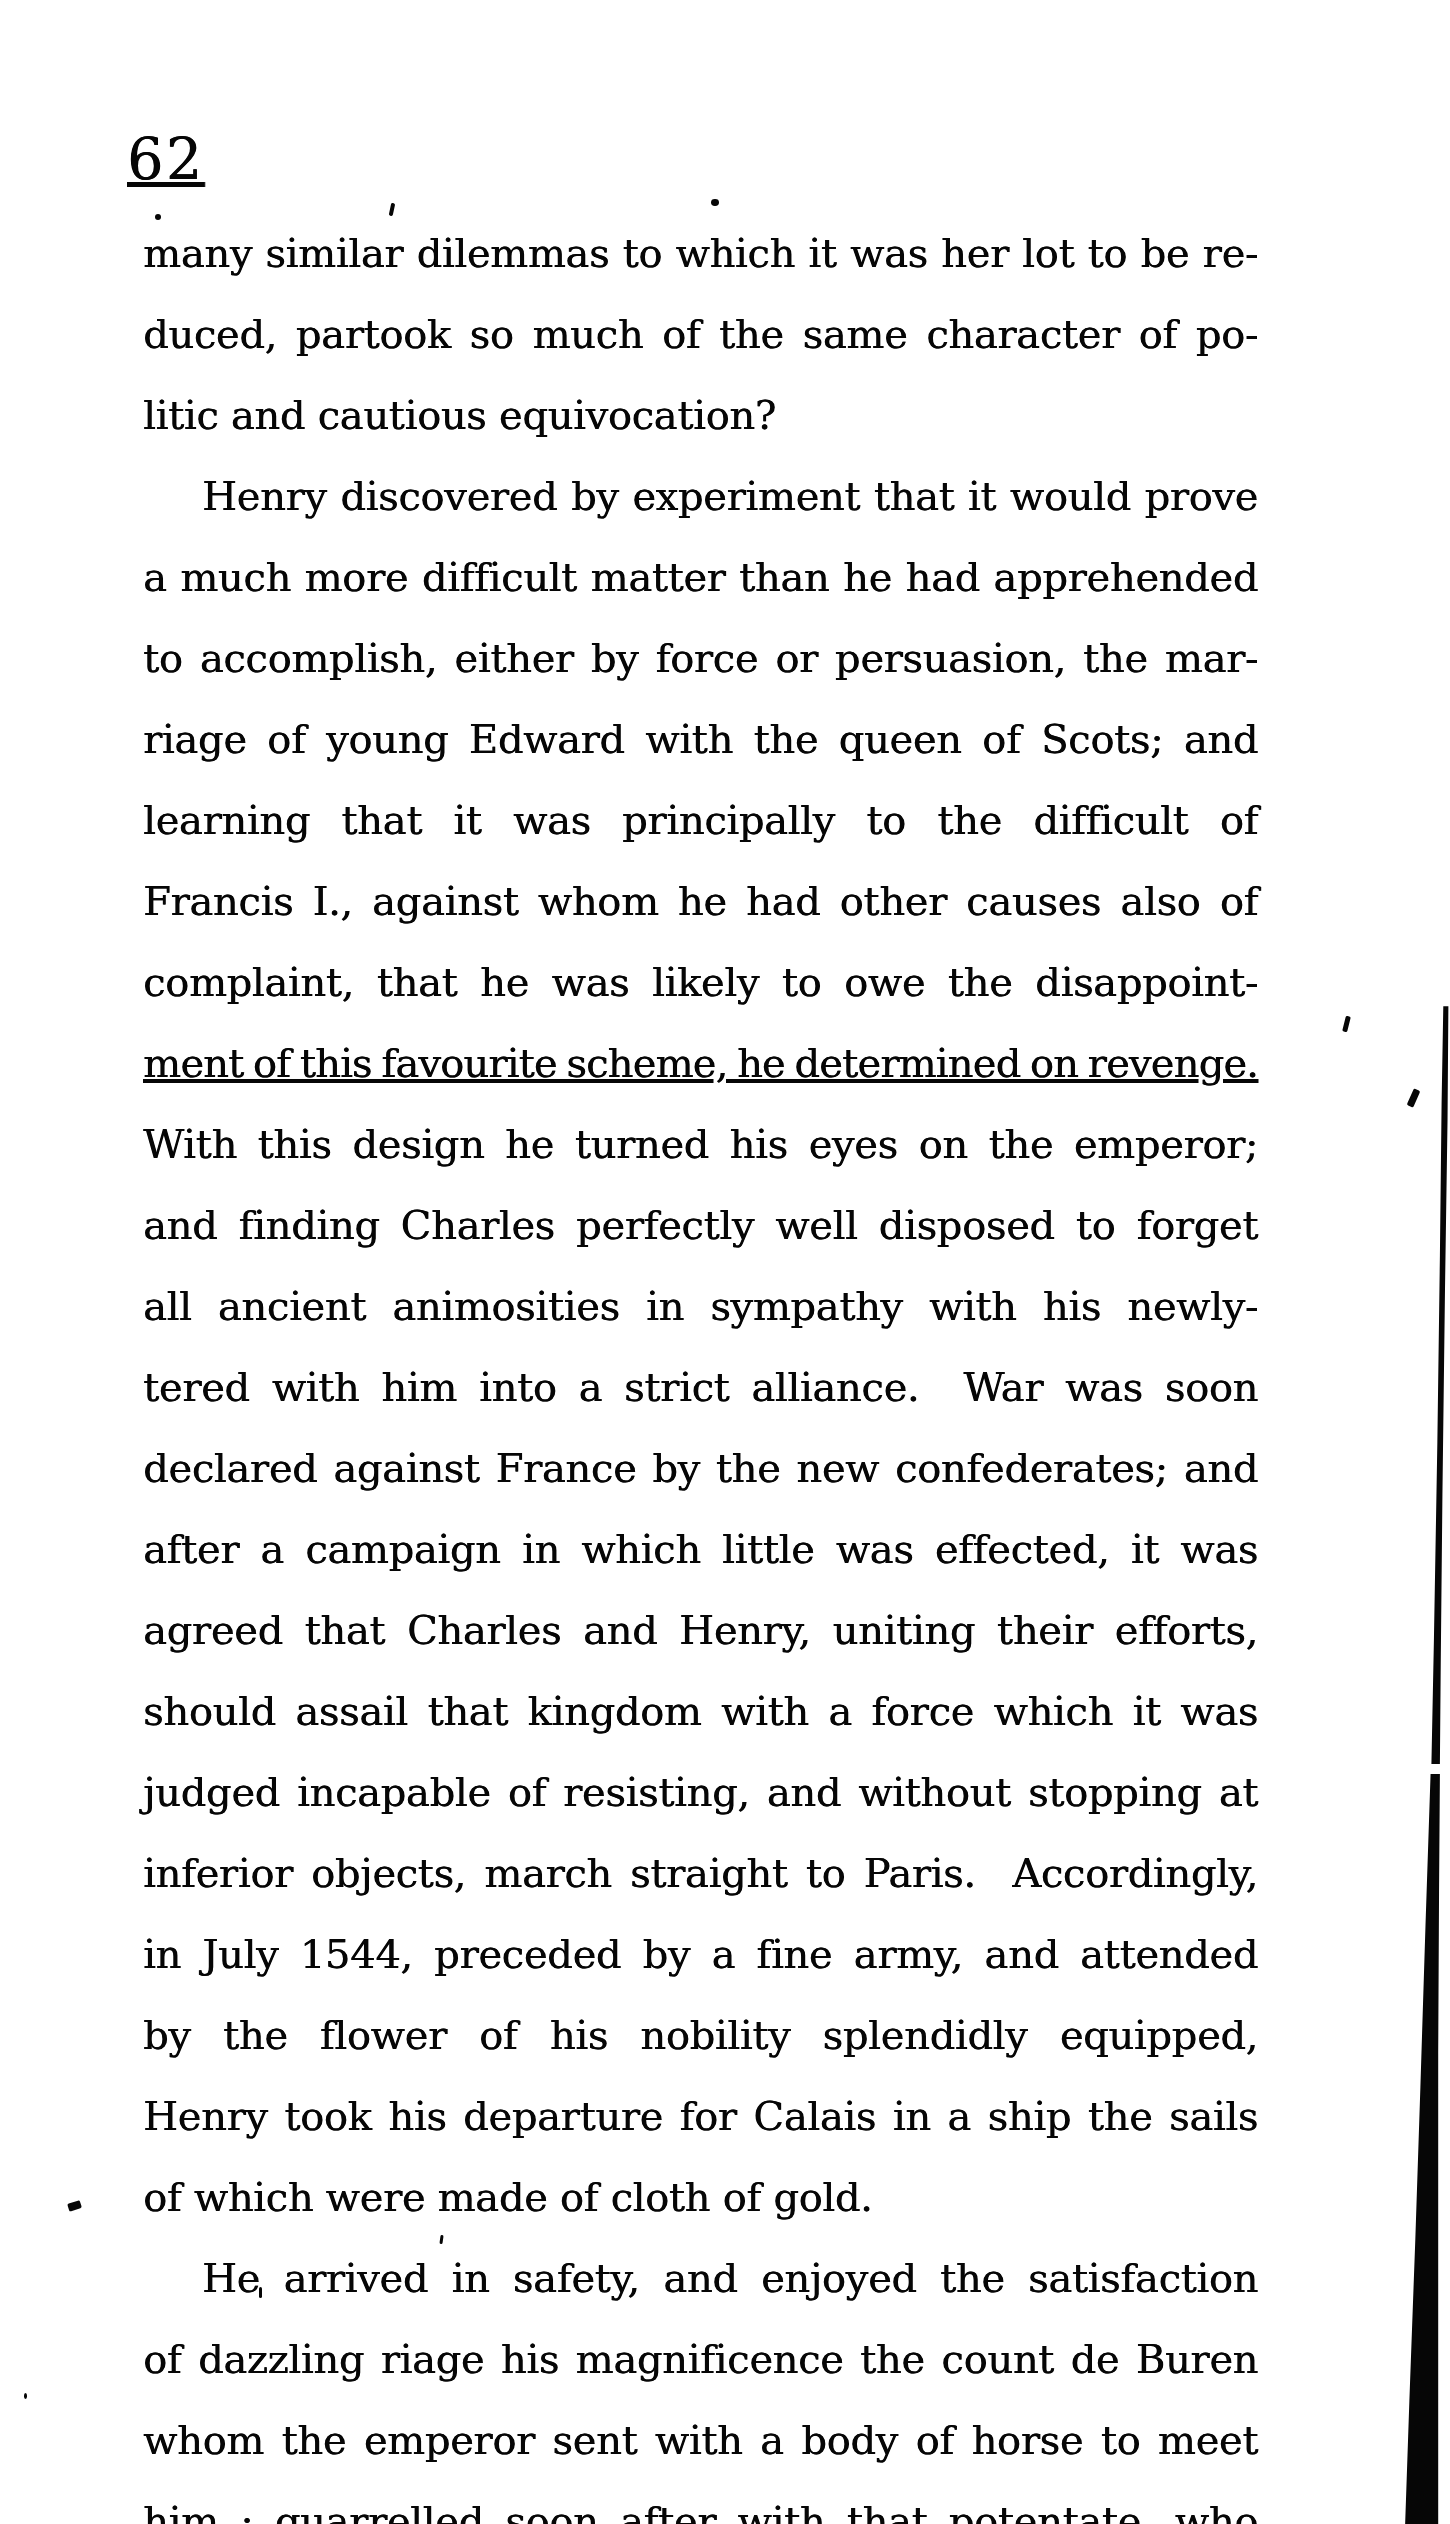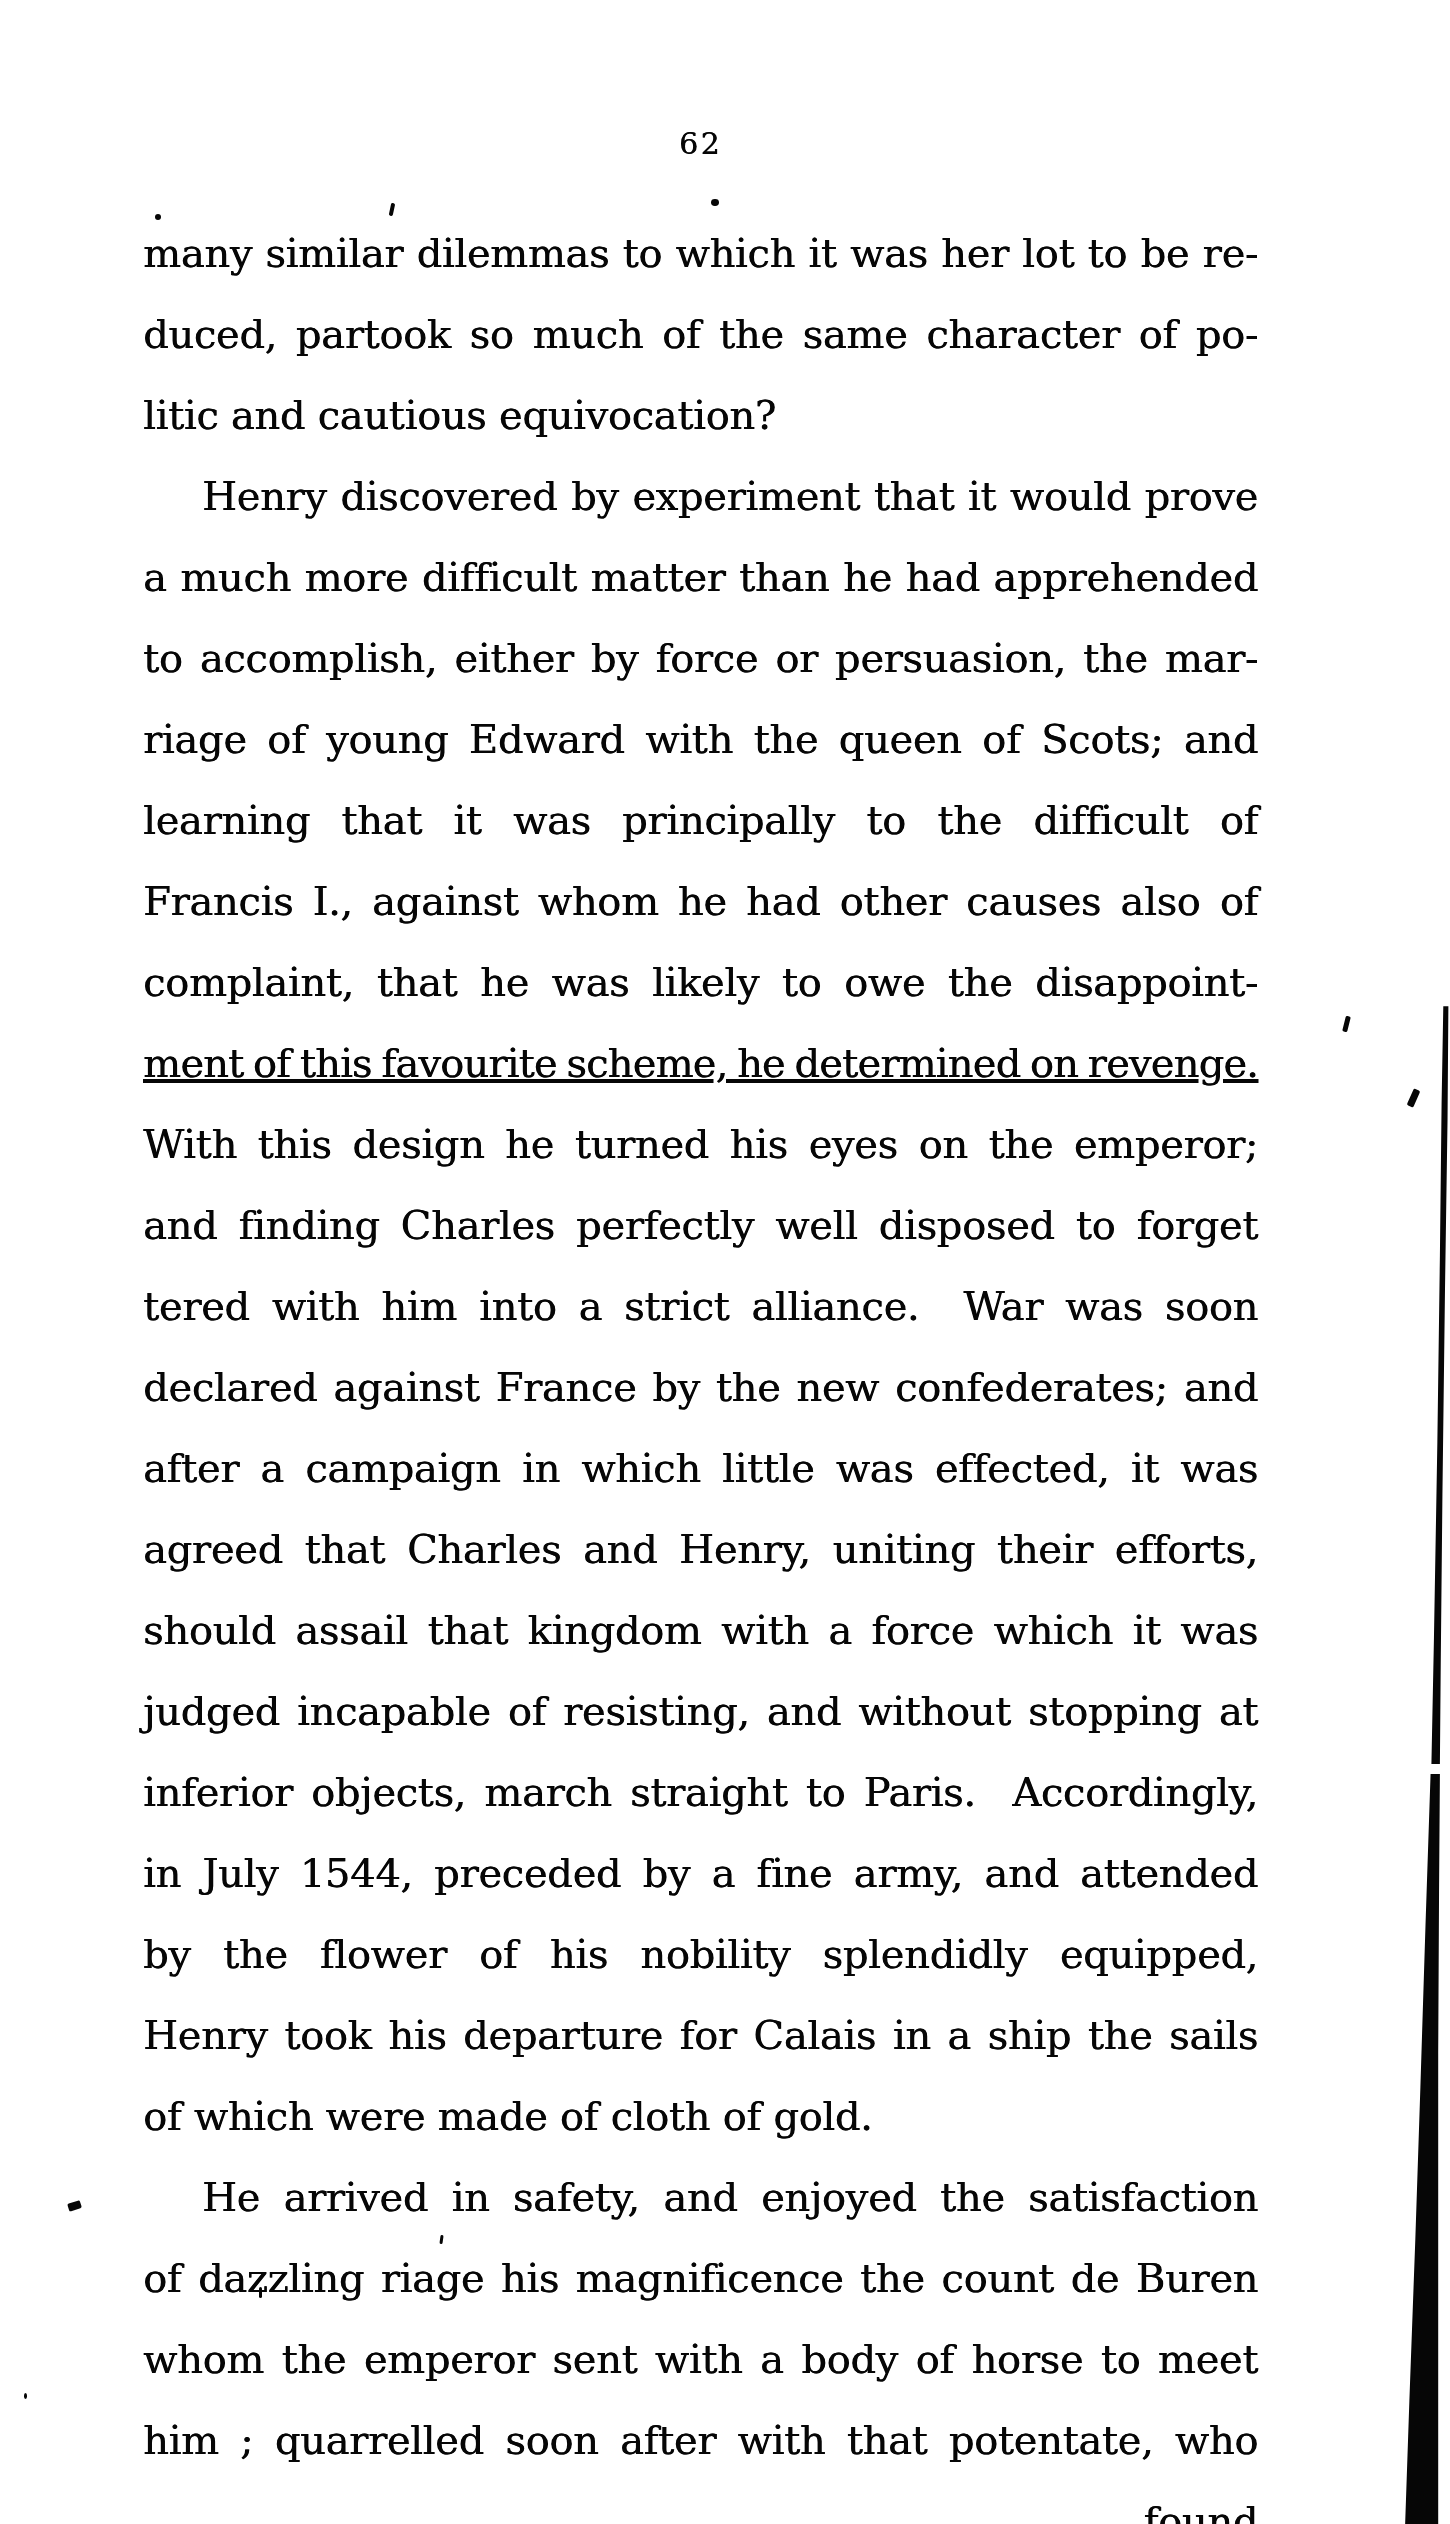--- a/index.html
+++ b/index.html
@@ -11,24 +11,24 @@
   .page {
     position: relative;
     width: 1451px; height: 2525px;
     background: var(--paper, #fff);
     overflow: hidden;
     color: var(--ink, #060606);
   }
   .page-number {
     position: absolute;
     left: 127px; top: 126px; width: 1147px;
-    text-align: center;
-    font-size: 30px;
+    font-size: 57px;
     letter-spacing: 2.5px;
     text-shadow: 0.5px 0 0 currentColor;
+    text-decoration: underline;
   }
   .text-block {
     position: absolute;
     left: 127px; top: 205px; width: 1147px;
   }
   .ln {
     margin: 16px; padding: 0;
     height: 65px;
     line-height: 65px;
     font-size: 40px;
@@ -65,20 +65,21 @@
     <p class="ln j ind">Henry discovered by experiment that it would prove</p>
     <p class="ln j">a much more difficult matter than he had apprehended</p>
     <p class="ln j">to accomplish, either by force or persuasion, the mar-</p>
     <p class="ln j">riage of young Edward with the queen of Scots; and</p>
     <p class="ln j">learning that it was principally to the difficult of</p>
     <p class="ln j">Francis I., against whom he had other causes also of</p>
     <p class="ln j">complaint, that he was likely to owe the disappoint-</p>
     <p class="ln j tight">ment of this favourite scheme, he determined on revenge.</p>
     <p class="ln j">With this design he turned his eyes on the emperor;</p>
     <p class="ln j">and finding Charles perfectly well disposed to forget</p>
+    <p class="ln j">all ancient animosities in sympathy with his newly-</p>
     <p class="ln j">tered with him into a strict alliance.&nbsp; War was soon</p>
     <p class="ln j">declared against France by the new confederates; and</p>
     <p class="ln j">after a campaign in which little was effected, it was</p>
     <p class="ln j">agreed that Charles and Henry, uniting their efforts,</p>
     <p class="ln j">should assail that kingdom with a force which it was</p>
     <p class="ln j">judged incapable of resisting, and without stopping at</p>
     <p class="ln j">inferior objects, march straight to Paris.&nbsp; Accordingly,</p>
     <p class="ln j">in July 1544, preceded by a fine army, and attended</p>
     <p class="ln j">by the flower of his nobility splendidly equipped,</p>
     <p class="ln j">Henry took his departure for Calais in a ship the sails</p>

